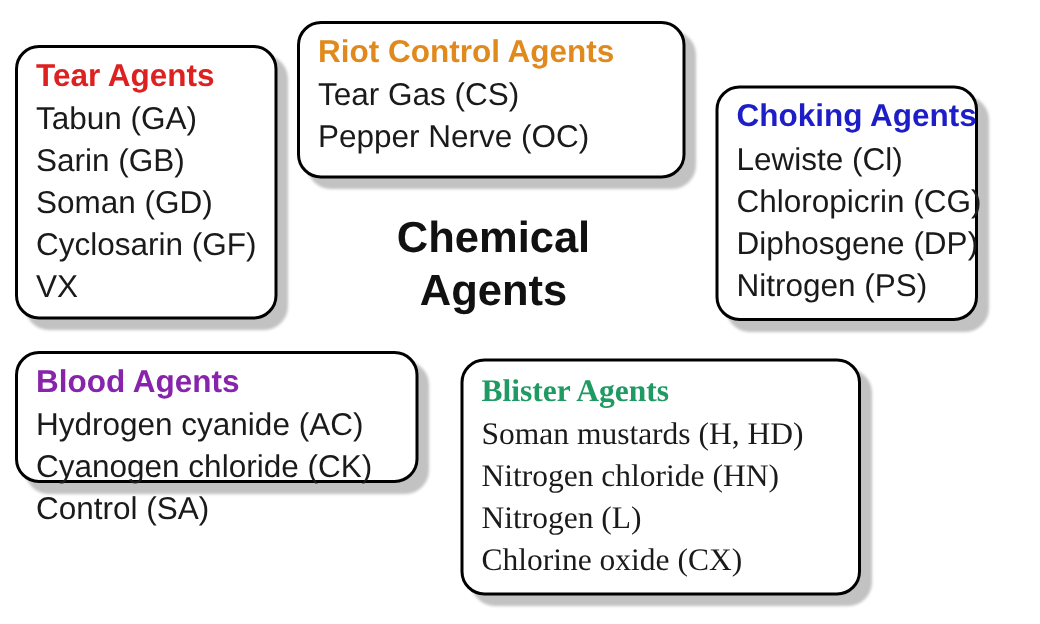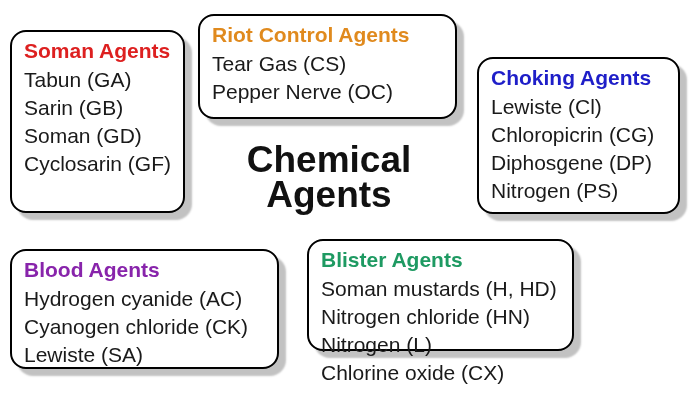--- a/index.html
+++ b/index.html
@@ -32,47 +32,48 @@
     margin-bottom: 1px;
   }
   .box-item {
     font-size: 21px;
     line-height: 28px;
     color: #1a1a1a;
     white-space: nowrap;
   }
   .box-nerve   { left: 10px;  top: 30px;  width: 175px; height: 183px; }
   .box-riot    { left: 198px; top: 14px;  width: 259px; height: 105px; }
-  .box-choking { left: 477px; top: 57px;  width: 203px; height: 157px; }
-  .box-blood   { left: 10px;  top: 249px; width: 269px; height: 120px; }
-  .box-blister { left: 307px; top: 239px; width: 267px; height: 112px; }
+  .box-choking { left: 477px; top: 57px;  width: 175px; height: 157px; }
+  .box-blood   { left: 10px;  top: 234px; width: 269px; height: 88px; }
+  .box-blister { left: 307px; top: 239px; width: 267px; height: 158px; font-family: Liberation Serif, serif; }
   .center-title {
     position: absolute;
     left: 229px;
     top: 142px;
     width: 200px;
     text-align: center;
     font-weight: bold;
-    font-size: 37px;
+    font-size: 29px;
     line-height: 35px;
     color: #111111;
   }
 </style>
 </head>
 <body>
 
 <div id="stage">
 
   <div class="box box-nerve">
-    <div class="box-title" style="color: rgb(221, 32, 32);">Soman Agents</div>
+    <div class="box-title" style="color: rgb(221, 32, 32);">Tear Agents</div>
     <div class="box-items">
         <div class="box-item">Tabun (GA)</div>
         <div class="box-item">Sarin (GB)</div>
         <div class="box-item">Soman (GD)</div>
         <div class="box-item">Cyclosarin (GF)</div>
+        <div class="box-item">VX</div>
       </div>
   </div>
 
   <div class="box box-riot">
     <div class="box-title" style="color: rgb(224, 138, 30);">Riot Control Agents</div>
     <div class="box-items">
         <div class="box-item">Tear Gas (CS)</div>
         <div class="box-item">Pepper Nerve (OC)</div>
       </div>
   </div>
@@ -85,21 +86,21 @@
         <div class="box-item">Diphosgene (DP)</div>
         <div class="box-item">Nitrogen (PS)</div>
       </div>
   </div>
 
   <div class="box box-blood">
     <div class="box-title" style="color: rgb(136, 36, 171);">Blood Agents</div>
     <div class="box-items">
         <div class="box-item">Hydrogen cyanide (AC)</div>
         <div class="box-item">Cyanogen chloride (CK)</div>
-        <div class="box-item">Lewiste (SA)</div>
+        <div class="box-item">Control (SA)</div>
       </div>
   </div>
 
   <div class="box box-blister">
     <div class="box-title" style="color: rgb(30, 154, 98);">Blister Agents</div>
     <div class="box-items">
         <div class="box-item">Soman mustards (H, HD)</div>
         <div class="box-item">Nitrogen chloride (HN)</div>
         <div class="box-item">Nitrogen (L)</div>
         <div class="box-item">Chlorine oxide (CX)</div>

